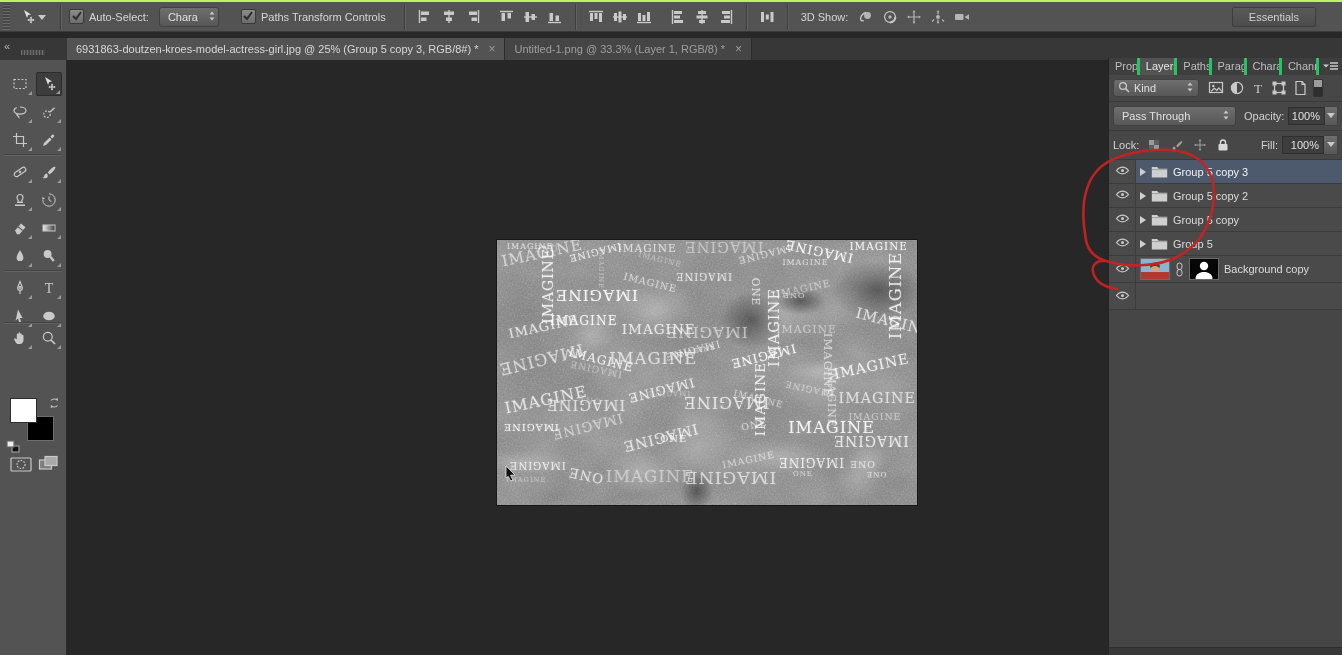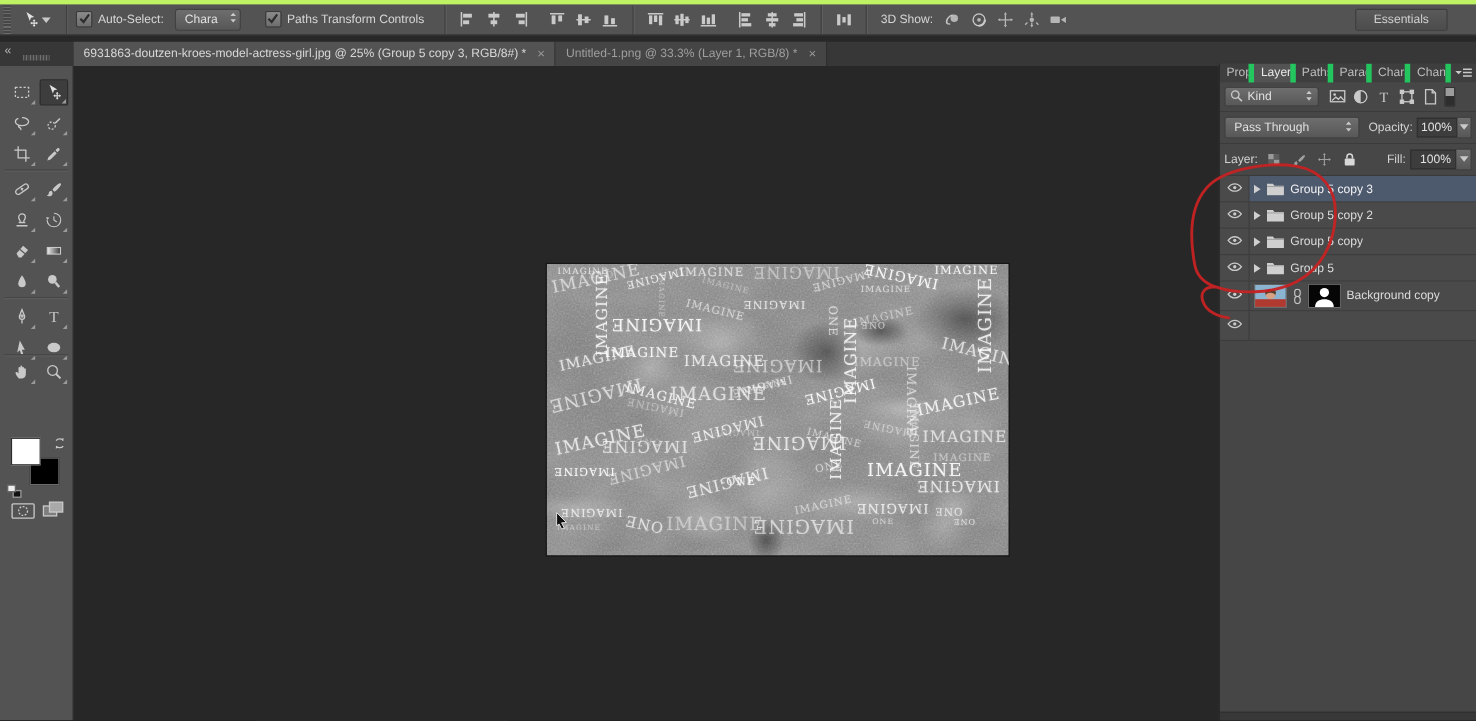--- a/index.html
+++ b/index.html
@@ -1,20 +1,20 @@
 <!DOCTYPE html>
 <html style="--sel: #4d5a6e;"><head>
 <meta charset="utf-8">
 <style>
   html,body{margin:0;padding:0;background:#1e1e1e;}
   #app{position:relative;width:1342px;height:655px;background:#282828;overflow:hidden;
        font-family:"Liberation Sans",sans-serif;font-size:11px;color:#cfcfcf;}
   
   #options-bar{position:absolute;left:0;top:0;width:1342px;height:32px;background:#535353;
-    border-top:4px solid #bef264;border-bottom:1px solid #3b3b3b;display:flex;align-items:center;box-sizing:border-box;}
+    border-top:2px solid #bef264;border-bottom:1px solid #3b3b3b;display:flex;align-items:center;box-sizing:border-box;}
   .grip-v{width:7px;height:26px;margin-left:3px;background:repeating-linear-gradient(0deg,#6a6a6a 0 1px,#474747 1px 3px);}
   .obtn{width:24px;height:22px;display:flex;align-items:center;justify-content:center;background:transparent;border:none;padding:0;cursor:default;}
   .obtn svg{display:block;}
   .sep-v{width:1px;height:26px;background:#3f3f3f;box-shadow:1px 0 0 #616161;margin:0 8px;}
   .cb{width:13px;height:13px;border:1px solid #3a3a3a;border-radius:2px;background:linear-gradient(#8b8b8b,#6d6d6d);
       display:inline-flex;align-items:center;justify-content:center;}
   .oblabel{color:#d6d6d6;margin:0 6px 0 5px;}
   .dd{height:18px;background:linear-gradient(#6e6e6e,#575757);border:1px solid #414141;border-radius:3px;
       display:inline-flex;align-items:center;padding:0 4px 0 8px;color:#e0e0e0;gap:6px;}
   #workspace-btn{margin-left:auto;margin-right:26px;height:20px;padding:0 16px;background:linear-gradient(#5a5a5a,#4c4c4c);
@@ -46,21 +46,21 @@
   #canvas-image{position:absolute;left:430px;top:180px;width:420px;height:265px;overflow:hidden;
     box-shadow:inset 0 0 34px rgba(0,0,0,.5), 0 0 0 1px #171717;}
   #texture-words{position:absolute;inset:0;}
   .tw{position:absolute;font-family:"DejaVu Serif",serif;color:#fff;white-space:nowrap;letter-spacing:1px;
       text-shadow:0 0 2px rgba(255,255,255,.35);}
   .patch{position:absolute;border-radius:50%;}
   #mouse-cursor{position:absolute;left:438px;top:405px;z-index:5;}
   
   #right-panel{position:absolute;left:1108px;top:58px;width:234px;height:597px;background:#464646;border-left:1px solid #252525;box-sizing:border-box;}
   #panel-tabs{display:flex;height:17px;background:#3e3e3e;align-items:stretch;}
-  .ptab{padding:0 6px;line-height:17px;color:#bdbdbd;border-right:5px solid #22c55e;white-space:nowrap;overflow:hidden;}
+  .ptab{padding:0 6px;line-height:17px;color:#bdbdbd;border-right:3px solid #22c55e;white-space:nowrap;overflow:hidden;}
   .ptab.active{background:#535353;color:#e8e8e8;}
   #panel-menu{margin-left:auto;display:flex;align-items:center;padding:0 3px;}
   .prow{display:flex;align-items:center;padding:4px 4px;border-bottom:1px solid #3a3a3a;background:#474747;}
   .searchdd{width:86px;height:18px;background:linear-gradient(#6e6e6e,#575757);border:1px solid #414141;border-radius:3px;
       display:flex;align-items:center;gap:4px;padding:0 3px 0 4px;color:#e0e0e0;box-sizing:border-box;}
   .fbtn{width:21px;height:17px;display:flex;align-items:center;justify-content:center;}
   .toggle{width:8px;height:16px;border:1px solid #333;border-radius:1px;background:linear-gradient(#9c9c9c 0 45%,#2e2e2e 45% 100%);margin-left:3px;}
   .vbox{width:36px;height:16px;background:#3d3d3d;border:1px solid #2e2e2e;color:#e2e2e2;display:flex;align-items:center;justify-content:flex-end;padding-right:4px;}
   .vbtn{width:13px;height:18px;background:linear-gradient(#6e6e6e,#575757);border:1px solid #414141;border-left:none;display:flex;align-items:center;justify-content:center;}
   .plabel{color:#d2d2d2;}
@@ -626,21 +626,21 @@
       </div>
       <span class="plabel" style="margin-left:8px;">Opacity:</span>
       <span class="vbox" style="margin-left:4px;">100%</span>
       <span class="vbtn">
           <span><svg width="12" height="14" viewBox="0 0 12 14" fill="none" stroke="#c9c9c9" stroke-width="1.2">
               <path d="M2 5l4 5 4-5z" fill="#c9c9c9" stroke="none"></path>
             </svg></span>
         </span>
     </div>
     <div class="prow">
-      <span class="plabel">Layer:</span>
+      <span class="plabel">Lock:</span>
       <div id="lock-icons" style="display:flex;margin-left:4px;gap:2px;">
           <span class="fbtn">
             <svg width="14" height="14" viewBox="0 0 14 14" fill="none" stroke="#c9c9c9" stroke-width="1.2">
               <rect x="2" y="2" width="5" height="5" fill="#9a9a9a" stroke="none"></rect>
               <rect x="7" y="7" width="5" height="5" fill="#9a9a9a" stroke="none"></rect>
               <rect x="7" y="2" width="5" height="5" fill="#5e5e5e" stroke="none"></rect>
               <rect x="2" y="7" width="5" height="5" fill="#5e5e5e" stroke="none"></rect>
             </svg>
           </span>
           <span class="fbtn">

